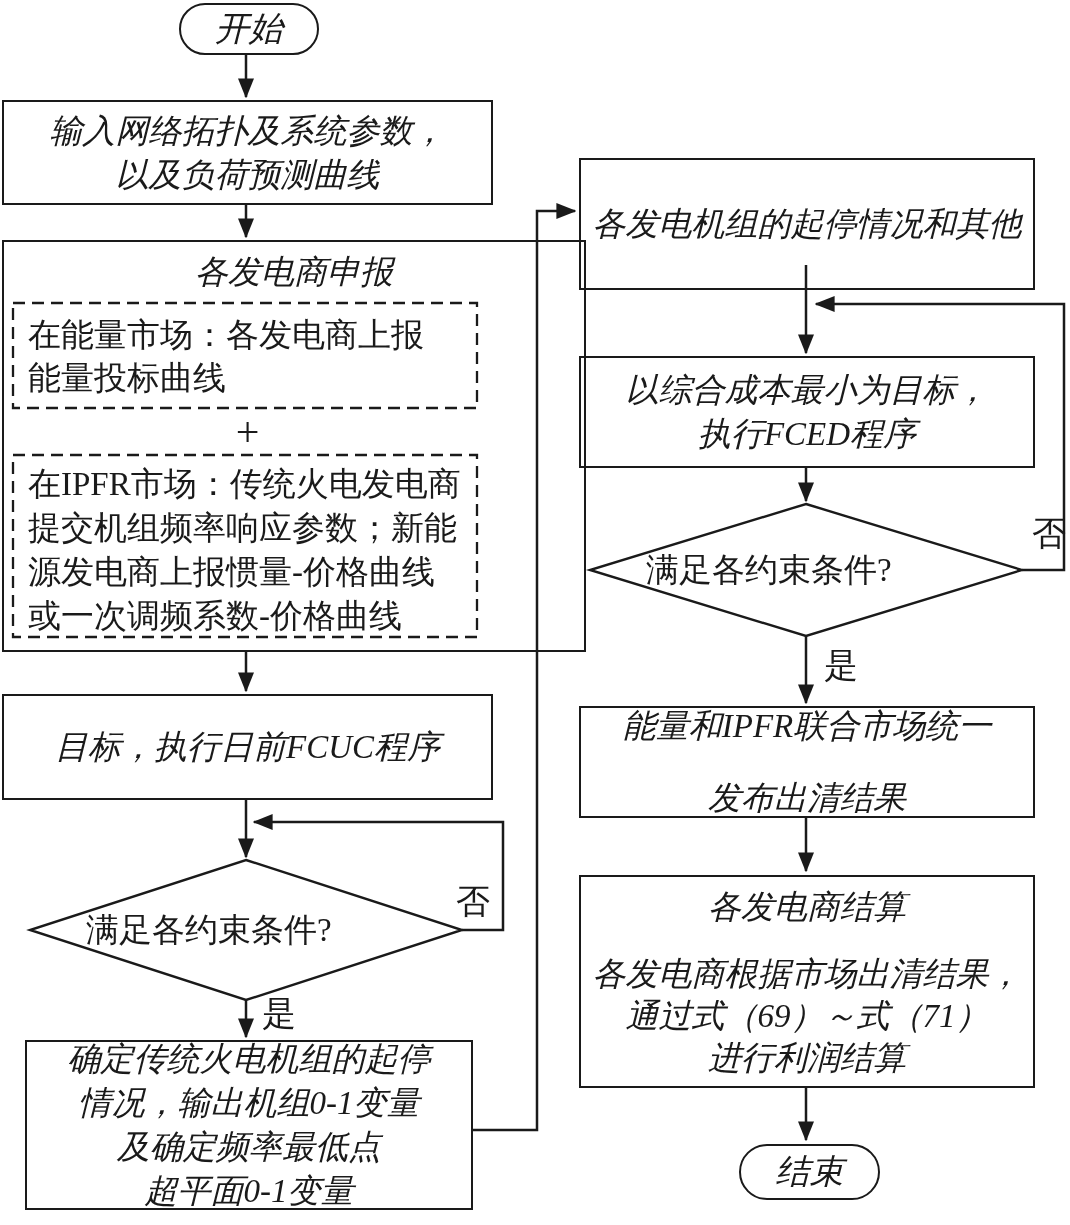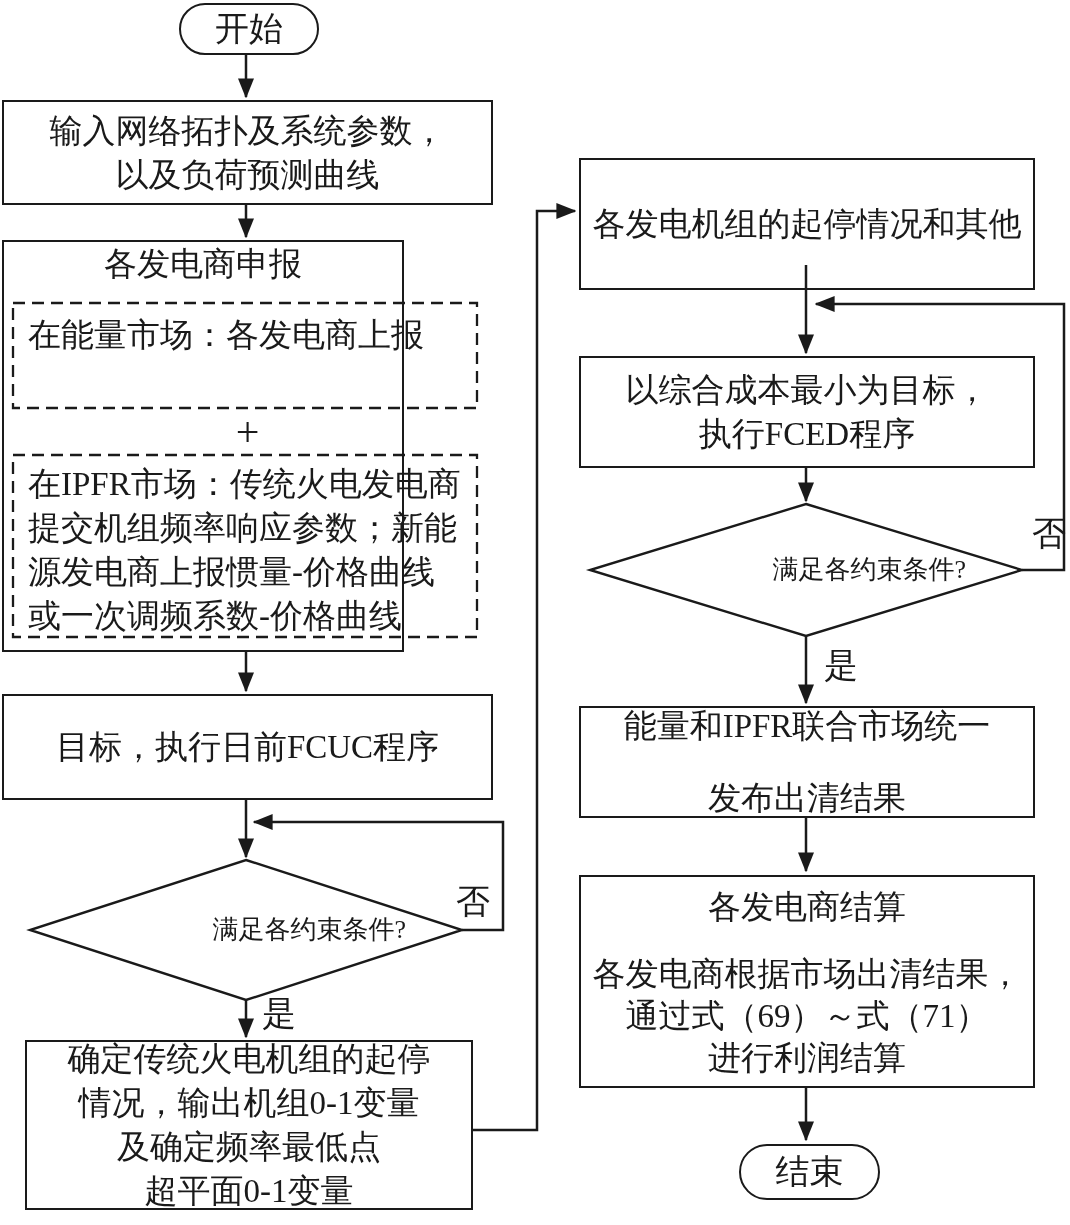--- a/index.html
+++ b/index.html
@@ -6,30 +6,30 @@
   .canvas {
     position:relative; width:1070px; height:1225px; background:#ffffff;
     font-family:"Liberation Serif","DejaVu Serif",serif; color:#1a1a1a;
     overflow:hidden;
   }
   .wires { position:absolute; left:0; top:0; }
   .node {
     position:absolute; box-sizing:border-box;
     border:2.5px solid #1a1a1a; background:transparent;
     display:flex; flex-direction:column; align-items:center; justify-content:center;
-    text-align:center; font-size:33px; line-height:44px;
+    text-align:center; font-size:33px; line-height:44px;font-style:italic;
   }
   .oval { border-radius:28px; font-size:34px; }
   .freetext {
     position:absolute; box-sizing:border-box; font-size:33px; line-height:44px;
     text-align:left;
   }
   .lbl { position:absolute; font-size:34px; line-height:36px; }
   .plus { position:absolute; text-align:center; font-size:42px; line-height:40px; }
-  .dtext { position:absolute; text-align:right; font-size:26px; line-height:40px; }
+  .dtext { position:absolute; text-align:left; font-size:33px; line-height:40px; }
 </style>
 </head>
 <body>
 
 <div class="canvas">
 
   <svg class="wires" width="1070" height="1225" viewBox="0 0 1070 1225">
     <defs>
       <marker id="ah" viewBox="0 0 10 8" refX="9.3" refY="4" markerWidth="20" markerHeight="16" orient="auto" markerUnits="userSpaceOnUse">
         <path d="M0,0 L10,4 L0,8 Z" fill="#1a1a1a"></path>
@@ -65,26 +65,27 @@
 
   <div class="node oval" style="left:179px;top:3px;width:140px;height:52px;">
     <span>开始</span>
   </div>
 
   <div class="node" style="left:2px;top:100px;width:491px;height:105px;">
     <div>输入网络拓扑及系统参数，</div>
     <div>以及负荷预测曲线</div>
   </div>
 
-  <div class="node" style="left:2px;top:240px;width:402px;height:412px;justify-content:flex-start;padding-top:0;">
+  <div class="node" style="left:2px;top:240px;width:584px;height:412px;justify-content:flex-start;padding-top:8px;">
     <div>各发电商申报</div>
   </div>
 
   <div class="freetext" style="left:28px;top:314px;width:442px;line-height:43px;">
     <div>在能量市场：各发电商上报</div>
+    <div>能量投标曲线</div>
   </div>
 
   <div class="plus" style="left:2px;top:412px;width:491px;">+</div>
 
   <div class="freetext" style="left:28px;top:462px;width:445px;">
     <div>在IPFR市场：传统火电发电商</div>
     <div>提交机组频率响应参数；新能</div>
     <div>源发电商上报惯量-价格曲线</div>
     <div>或一次调频系数-价格曲线</div>
   </div>

